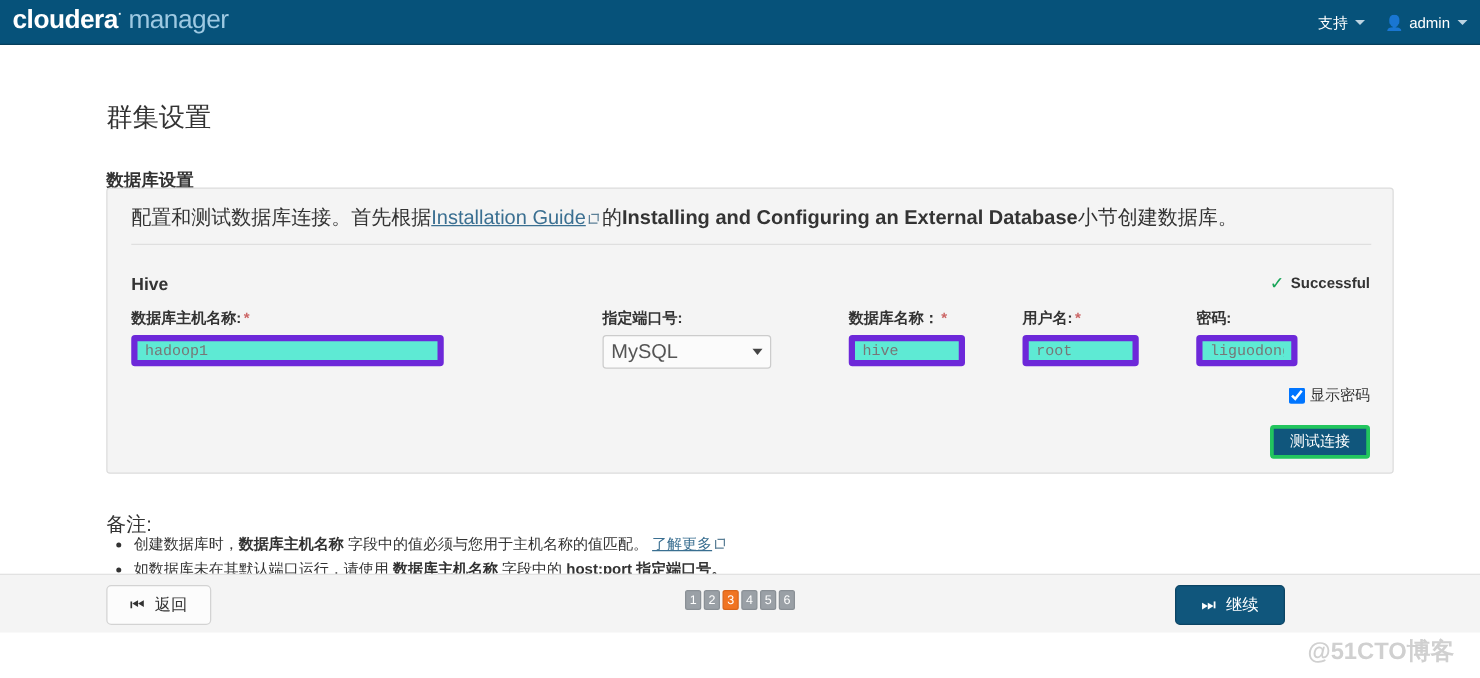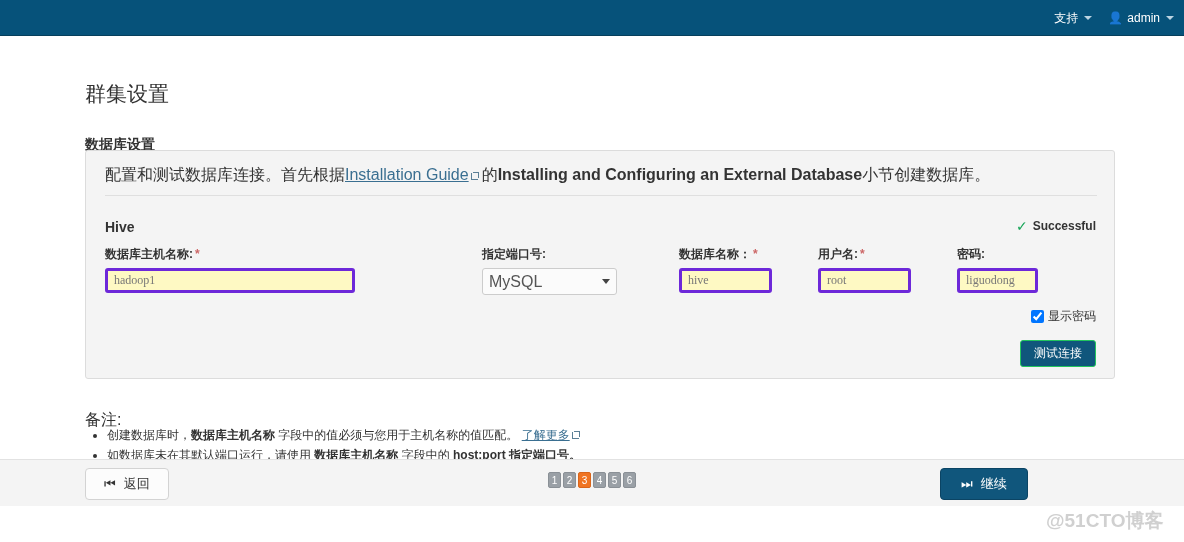--- a/index.html
+++ b/index.html
@@ -103,23 +103,23 @@
   .check-mark { color:#18a558; font-size:14px; font-weight:bold; line-height:1; }
 
   .field { position:absolute; }
   .field label {
     display:block; font-size:12px; font-weight:bold; color:#333;
     margin-bottom:5px; white-space:nowrap;
   }
   .req { color:#cc6666; font-weight:bold; margin-left:2px; }
   .field input[type=text] {
     height:25px; padding:3px 6px; font-size:12px; color:#777;
-    border:3px solid #6d28d9; border-radius:3px;
-    background:#fef9c3; outline:none;
-    font-family:Liberation Serif, serif;
+    border:5px solid #6d28d9; border-radius:3px;
+    background:#5eead4; outline:none;
+    font-family:Liberation Mono, monospace;
   }
   .selwrap { position:relative; display:inline-block; }
   .selwrap select {
     -webkit-appearance:none; appearance:none;
     height:27px; width:135px; padding:3px 22px 3px 6px;
     font-size:16px; color:#555; background:#fbfbfb;
     border:1px solid #cccccc; border-radius:3px; outline:none;
     font-family:"Liberation Sans","DejaVu Sans",sans-serif;
   }
   .selcaret {
@@ -134,21 +134,21 @@
     position:absolute; right:18px; top:157px;
     font-size:12px; color:#333; display:flex; align-items:center; gap:4px;
     white-space:nowrap;
   }
   .showpw input { margin:0; width:13px; height:13px; }
 
   .btn-test {
     position:absolute; right:18px; top:189px;
     height:27px; padding:0 13px;
     background:#10567c; color:#ffffff;
-    border:1px solid #22c55e; border-radius:3px;
+    border:3px solid #22c55e; border-radius:3px;
     font-size:12px; cursor:pointer; white-space:nowrap;
     font-family:"Liberation Sans","DejaVu Sans",sans-serif;
   }
 
   
   .notes-title {
     position:absolute; left:85px; top:374px;
     font-size:16px; font-weight:normal; color:#333;
   }
   .notes {
@@ -200,20 +200,24 @@
     font-size:19px; color:#d0d0d0; font-weight:bold;
     white-space:nowrap; pointer-events:none; letter-spacing:0px;
   }
 </style>
 </head>
 <body>
 
 <div id="app">
 
   <div class="navbar">
+    <div class="brand">
+      <span class="c1">cloudera</span><span class="sup">·</span>
+      <span class="c2">manager</span>
+    </div>
 
     <div class="nav-right">
       <div class="nav-item">
         <span>支持</span>
         <span class="caret"></span>
       </div>
       <div class="nav-item">
         <span class="user-glyph">👤</span>
         <span>admin</span>
         <span class="caret"></span>

